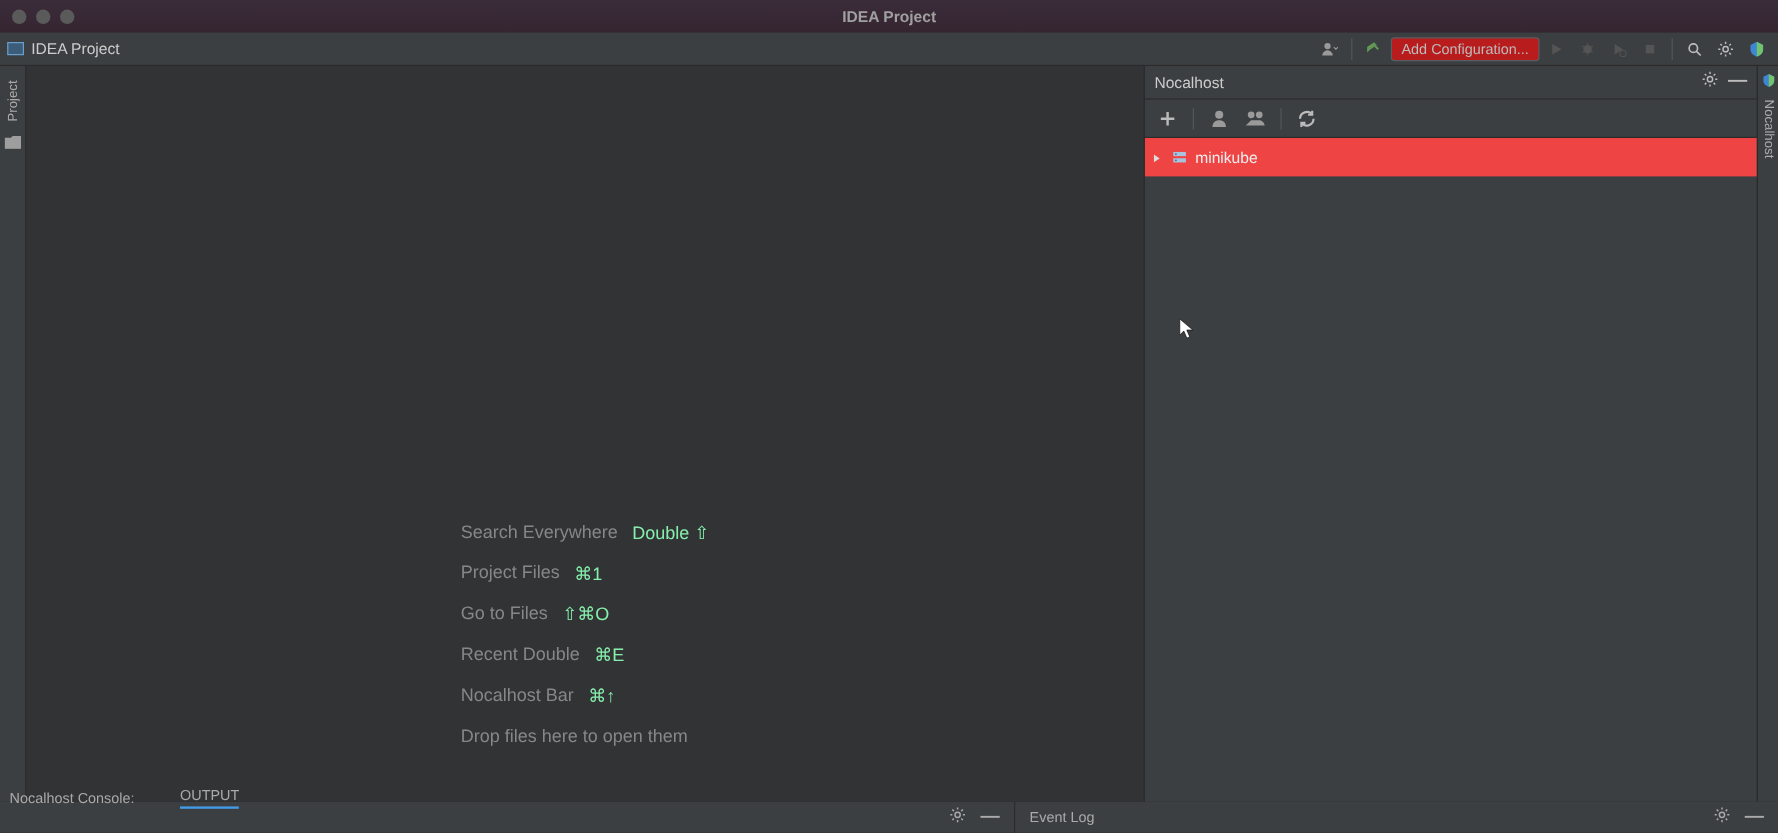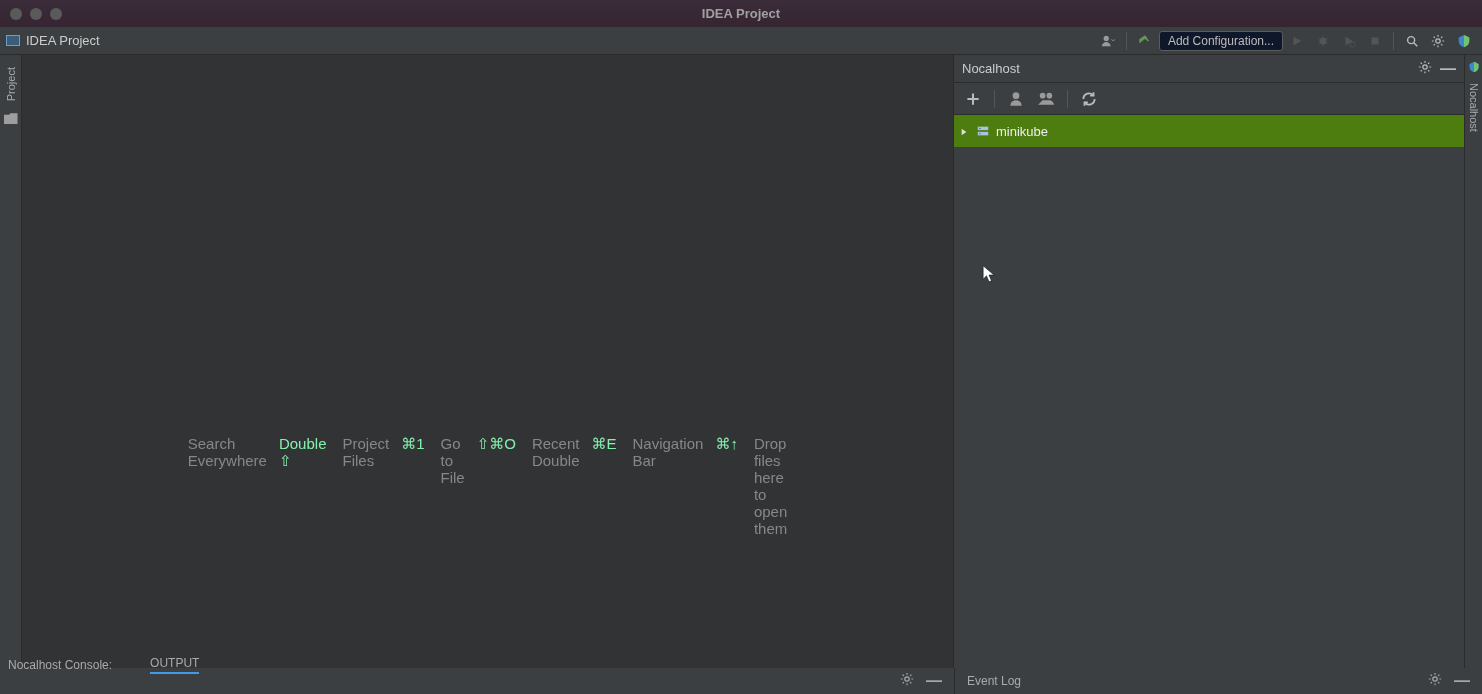--- a/index.html
+++ b/index.html
@@ -7,52 +7,52 @@
 .titlebar { height: 27px; background: linear-gradient(#3b2c3a,#352531); display: flex; align-items: center; position: relative; }
 .traffic { display: flex; gap: 8px; margin-left: 10px; }
 .tl { width: 12px; height: 12px; border-radius: 50%; background: #5a5a5a; }
 .titlebar .title { position: absolute; left: 50%; transform: translateX(-50%); color: #a0a0a0; font-size: 13px; font-weight: 600; }
 .navbar { height: 28px; background: #3c3f41; border-bottom: 1px solid #2b2b2b; display: flex; align-items: center; padding: 0 6px; justify-content: space-between; }
 .nav-left { display: flex; align-items: center; gap: 6px; }
 .proj-icon { width: 14px; height: 11px; border: 1px solid #6a9fcd; background: #3b5d7a; }
 .nav-right { display: flex; align-items: center; gap: 2px; }
 .tbtn { width: 24px; height: 22px; display: flex; align-items: center; justify-content: center; color: #808080; cursor: pointer; }
 .tbtn svg { width: 14px; height: 14px; }
-.addconfig { background: #0f172a; border: 1px solid #5a5d5f; padding: 2px 8px; font-size: 12px; color: #bbb; cursor: pointer; border-radius: 3px; }
+.addconfig { background: #b91c1c; border: 1px solid #5a5d5f; padding: 2px 8px; font-size: 12px; color: #bbb; cursor: pointer; border-radius: 3px; }
 .sep { width: 1px; height: 18px; background: #555; margin: 0 4px; }
 .body { flex: 1; display: flex; min-height: 0; }
 .left-gutter { width: 22px; background: #3c3f41; border-right: 1px solid #2b2b2b; display: flex; flex-direction: column; align-items: center; padding-top: 6px; gap: 6px; }
 .vtab { writing-mode: vertical-rl; transform: rotate(180deg); font-size: 11px; color: #aaa; padding: 6px 2px; cursor: pointer; }
 .folder-ico { width: 14px; height: 11px; background: #9e9e9e; clip-path: polygon(0 14%,40% 14%,50% 0,100% 0,100% 100%,0 100%); }
 .center { flex: 1; display: flex; min-height: 0; }
 .editor { flex: 1; background: #313335; border-right: 1px solid #2b2b2b; position: relative; }
-.hints { position: absolute; top: 380px; left: 50%; transform: translateX(-50%); display: flex; gap: 16px; font-size: 15px; color: #878787; }
+.hints { position: absolute; top: 380px; left: 50%; transform: translateX(-50%); display: flex; flex-direction: column; gap: 16px; font-size: 15px; color: #878787; }
 .hints .row { display: flex; gap: 12px; }
 .hints .sc { color: #86efac; }
 .right-panel { width: 510px; background: #3c3f41; display: flex; flex-direction: column; }
 .right-panel .hdr { height: 28px; display: flex; align-items: center; justify-content: space-between; padding: 0 8px; border-bottom: 1px solid #2b2b2b; }
 .right-panel .hdr .htl { color: #ccc; font-size: 13px; }
 .hdr-icons { display: flex; gap: 8px; }
 .tool-row { height: 32px; display: flex; align-items: center; gap: 12px; padding: 0 10px; border-bottom: 1px solid #2b2b2b; }
 .tool-row .ico { width: 18px; height: 18px; display: flex; align-items: center; justify-content: center; cursor: pointer; }
 .vsep { width: 1px; height: 18px; background: #555; }
 .tree { flex: 1; overflow: auto; }
-.tree-row { background: #4d7c0f; color: #eee; display: flex; align-items: center; padding: 16px 6px; gap: 6px; font-size: 13px; height: 20px; }
+.tree-row { background: #ef4444; color: #eee; display: flex; align-items: center; padding: 16px 6px; gap: 6px; font-size: 13px; height: 20px; }
 .tree-row .chev { width: 10px; color: #ddd; }
 .cube-ico { width: 14px; height: 14px; }
 .right-gutter { width: 18px; background: #3c3f41; border-left: 1px solid #2b2b2b; display: flex; flex-direction: column; align-items: center; padding-top: 6px; gap: 6px; }
 .rg-icon { width: 12px; height: 12px; }
 .vtab2 { writing-mode: vertical-rl; font-size: 11px; color: #aaa; padding: 4px 1px; cursor: pointer; }
 .statusbar { height: 26px; background: #3c3f41; display: flex; }
 .status-left { flex: 1; display: flex; align-items: center; position: relative; }
 .status-tabs { display: flex; align-items: center; padding-left: 8px; gap: 14px; position: absolute; bottom: 20px; }
 .status-tabs .st { font-size: 12px; color: #aaa; cursor: pointer; }
 .status-tabs .st.active { border-bottom: 2px solid #439ae6; padding-bottom: 2px; margin-left: 24px; }
 .status-icons-l { position: absolute; right: 12px; display: flex; gap: 12px; align-items: center; }
-.status-right { width: 528px; display: flex; align-items: center; justify-content: space-between; padding: 0 12px; border-left: 1px solid #2b2b2b; }
+.status-right { width: 637px; display: flex; align-items: center; justify-content: space-between; padding: 0 12px; border-left: 1px solid #2b2b2b; }
 .gear { width: 14px; height: 14px; }
 .icon-clr { fill: #9a9a9a; }
 .green { fill: #629755; stroke:#629755; }
 .cursor-img { position: absolute; top: 150px; left: 28px; width: 14px; height: 20px; color: #f0f0f0; pointer-events:none; }
 </style>
 </head>
 <body>
 
 <div class="titlebar">
   <div class="traffic">
@@ -138,29 +138,29 @@
       <div class="hints">
         <div class="row">
             <span>Search Everywhere</span>
             <span class="sc">Double ⇧</span>
           </div>
         <div class="row">
             <span>Project Files</span>
             <span class="sc">⌘1</span>
           </div>
         <div class="row">
-            <span>Go to File</span>
+            <span>Go to Files</span>
             <span class="sc">⇧⌘O</span>
           </div>
         <div class="row">
             <span>Recent Double</span>
             <span class="sc">⌘E</span>
           </div>
         <div class="row">
-            <span>Navigation Bar</span>
+            <span>Nocalhost Bar</span>
             <span class="sc">⌘↑</span>
           </div>
         <div class="row">
             <span>Drop files here to open them</span>
           </div>
       </div>
     </div>
     <div class="right-panel">
       <div class="hdr">
         <span class="htl">Nocalhost</span>

